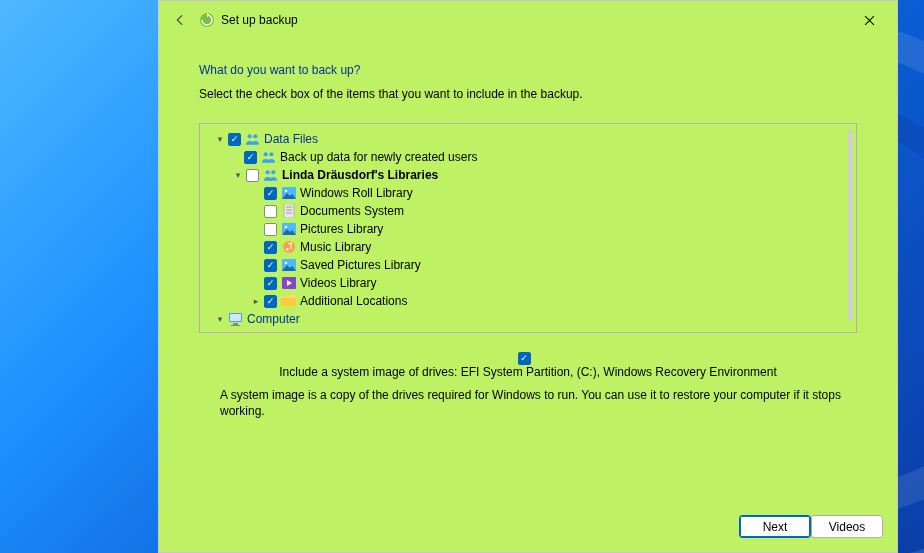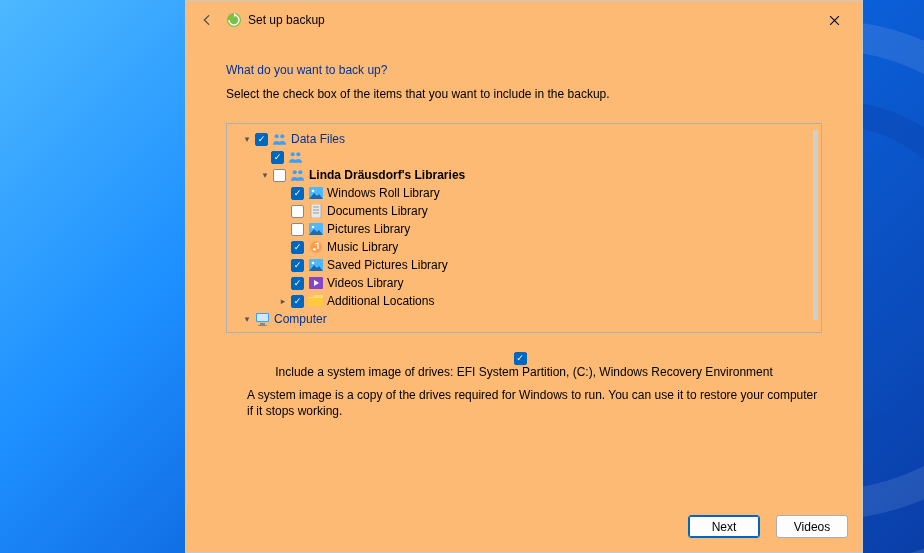--- a/index.html
+++ b/index.html
@@ -21,27 +21,26 @@
   }
   .s1 { width: 900px; height: 900px; right: -350px; top: -200px; border-width: 40px; }
   .s2 { width: 700px; height: 700px; right: -250px; top: -100px; border-width: 35px; border-color: rgba(255,255,255,0.12);}
   .s3 { width: 500px; height: 500px; right: -150px; top: 20px; border-width: 30px; border-color: rgba(255,255,255,0.10);}
   .s4 { width: 350px; height: 350px; right: -80px; top: 100px; border-width: 25px; border-color: rgba(10,70,180,0.5);}
 
   .dialog {
     position: absolute;
     left: 158px;
     top: 0;
-    width: 678px;
+    width: 740px;
     height: 553px;
-    background: #fdba74;
+    background: #bef264;
     border: 1px solid #c9c9c9;
     display: flex;
     flex-direction: column;
-    margin-left: 27px;
   }
   .titlebar {
     height: 38px;
     display: flex;
     align-items: center;
     padding: 0 6px 0 12px;
   }
   .back-arrow {
     width: 18px; height: 18px;
     margin-right: 10px;
@@ -145,21 +144,21 @@
     margin-top: 8px;
     margin-left: 21px;
     color: #000;
     line-height: 1.35;
   }
 
   .footer {
     padding: 10px 14px 14px 0;
     display: flex;
     justify-content: flex-end;
-    gap: 16px;
+    gap: 0;
   }
   .btn {
     min-width: 72px;
     height: 23px;
     border: 1px solid #adadad;
     background: #fdfdfd;
     border-radius: 3px;
     font-size: 12px;
     display: flex;
     align-items: center;
@@ -228,20 +227,21 @@
         <span class="indent" style="width:36px"></span>
         <span class="chk checked"></span>
         <span class="ticon">
             <svg width="15" height="14" viewBox="0 0 16 14">
               <circle cx="5" cy="4" r="2.2" fill="#3aa0ff"></circle>
               <circle cx="11" cy="4" r="2.2" fill="#3aa0ff"></circle>
               <path d="M1 13c0-3 2-4 4-4s4 1 4 4z" fill="#3aa0ff"></path>
               <path d="M7 13c0-3 2-4 4-4s4 1 4 4z" fill="#3aa0ff"></path>
             </svg>
           </span>
+        <span class="label">Back up data for newly created users</span>
       </div>
 
       <div class="tree-row">
         <span class="indent" style="width:24px"></span>
         <span class="expander">▾</span>
         <span class="chk"></span>
         <span class="ticon">
             <svg width="15" height="14" viewBox="0 0 16 14">
               <circle cx="5" cy="4" r="2.2" fill="#3aa0ff"></circle>
               <circle cx="11" cy="4" r="2.2" fill="#3aa0ff"></circle>
@@ -268,21 +268,21 @@
         <span class="indent" style="width:56px"></span>
         <span class="chk"></span>
         <span class="ticon">
             <svg width="12" height="14" viewBox="0 0 12 14">
               <rect x="1" y="0" width="10" height="14" rx="1" fill="#e8e8e8" stroke="#999" stroke-width="0.6"></rect>
               <line x1="3" y1="3" x2="9" y2="3" stroke="#999"></line>
               <line x1="3" y1="6" x2="9" y2="6" stroke="#999"></line>
               <line x1="3" y1="9" x2="9" y2="9" stroke="#999"></line>
             </svg>
           </span>
-        <span class="label">Documents Library</span>
+        <span class="label">Documents System</span>
       </div>
       <div class="tree-row">
         <span class="indent" style="width:56px"></span>
         <span class="chk"></span>
         <span class="ticon">
             <svg width="14" height="12" viewBox="0 0 14 12">
               <rect x="0" y="0" width="14" height="12" rx="1" fill="#4db8ff"></rect>
               <circle cx="4" cy="4" r="1.3" fill="#fff"></circle>
               <path d="M0 12 L5 6 L8 9 L10 7 L14 12 Z" fill="#1b6bb3"></path>
             </svg>

